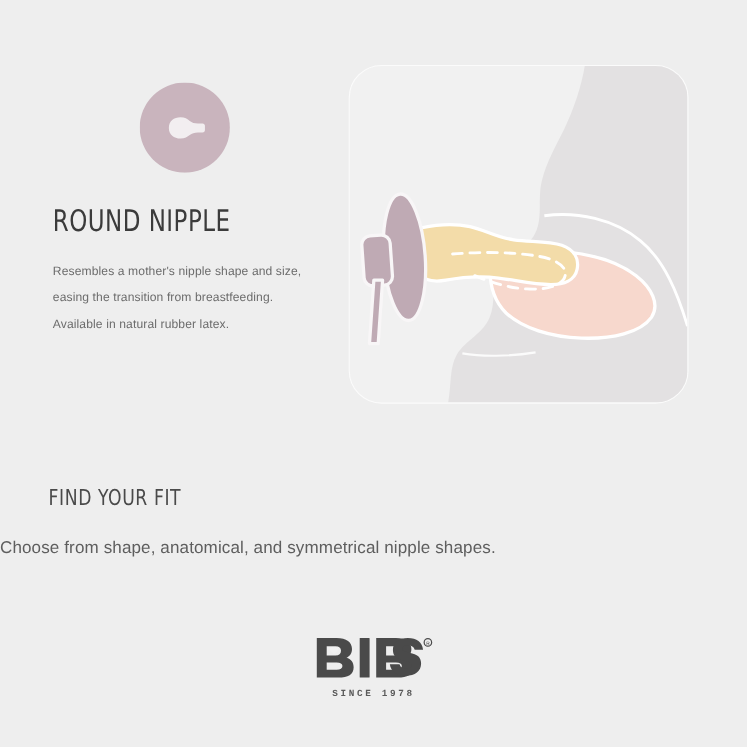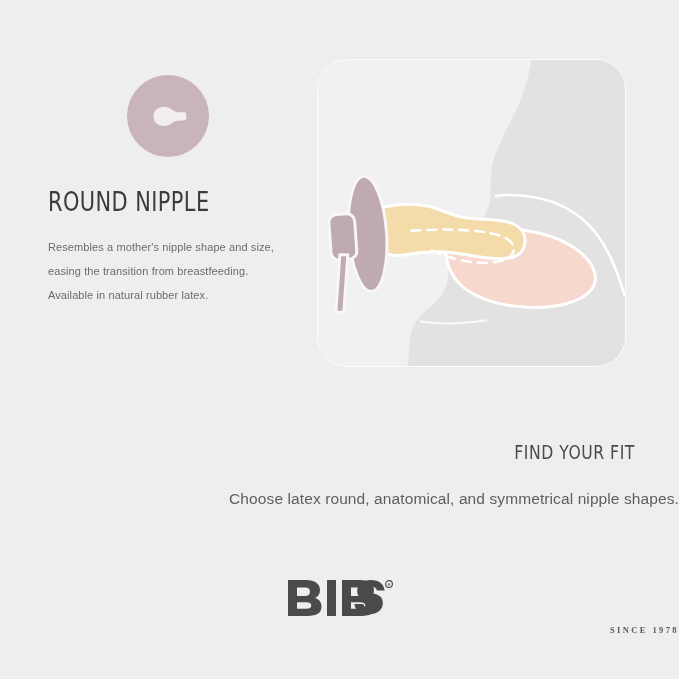--- a/index.html
+++ b/index.html
@@ -89,21 +89,21 @@
     width: 100%;
     height: 100%;
   }
 
   
   .fit-block {
     position: absolute;
     left: 0;
     top: 440px;
     width: 679px;
-    text-align: right;
+    text-align: left;
   }
   .fit-title {
     font-size: 20px;
     letter-spacing: 0.6px;
     color: #4a4a4a;
     font-family: "Liberation Sans Narrow", "DejaVu Sans Condensed", "Liberation Sans", sans-serif;
     text-transform: uppercase;
     transform: scaleX(0.87);
     margin: 0 0 26px 0;
     font-weight: 400;
@@ -124,22 +124,21 @@
     text-align: center;
   }
   .brand svg { display: inline-block; }
   .brand-since {
     display: block;
     margin-top: 3px;
     font-size: 8.5px;
     letter-spacing: 2.4px;
     color: #5a5a5a;
     font-weight: bold;
-    font-family: Liberation Serif, serif;
-    text-align: right;
+    font-family: Liberation Mono, monospace;
   }
 </style>
 </head>
 <body>
 
 <div class="page">
 
   <div class="feature-row">
 
     <div class="feature-text">
@@ -217,21 +216,21 @@
         <path d="M22 196 L30 196 L26 254 L18 254 Z" fill="#bfaab4" stroke="#f8f6f7" stroke-width="3" stroke-linejoin="round"></path>
 
         <path d="M103 263
                  C120 266 146 266 170 262" fill="none" stroke="#ffffff" stroke-width="2" opacity="0.85"></path>
       </svg>
     </div>
   </div>
 
   <div class="fit-block">
     <h3 class="fit-title">FIND YOUR FIT</h3>
-    <p class="fit-sub">Choose latex round, anatomical, and symmetrical nipple shapes.</p>
+    <p class="fit-sub">Choose from shape, anatomical, and symmetrical nipple shapes.</p>
   </div>
 
   <div class="brand">
     <svg width="108" height="40" viewBox="0 0 108 40" aria-hidden="true">
       <g fill="#4a4a4a">
 
         <path d="M2 2 h18 c9 0 14 4 14 10 c0 4 -2 6.5 -5 8
                  c4 1.3 6.5 4 6.5 8.6 c0 6.6 -5 9.4 -14 9.4 h-19.5 z
                  M11 9.5 v8.5 h8 c3.3 0 5 -1.5 5 -4.3 c0 -2.8 -1.7 -4.2 -5 -4.2 z
                  M11 24.2 v6.6 h9 c3.5 0 5.3 -1.2 5.3 -3.3 c0 -2.2 -1.8 -3.3 -5.3 -3.3 z"></path>

